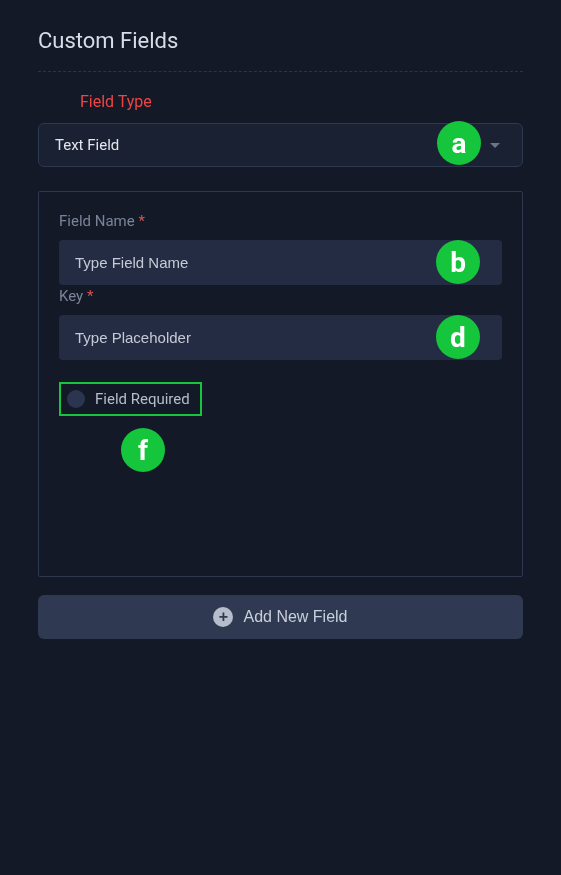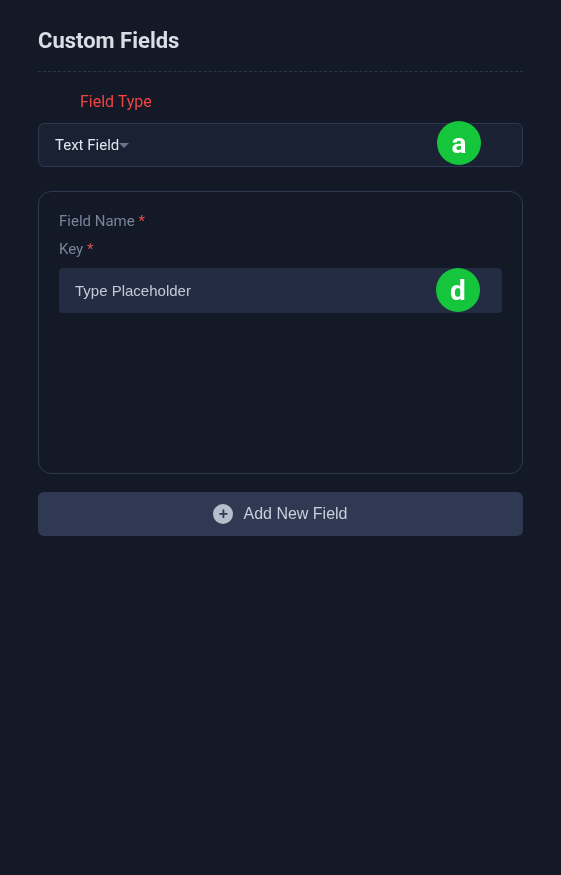--- a/index.html
+++ b/index.html
@@ -7,21 +7,21 @@
     background: #141927;
     font-family: -apple-system, BlinkMacSystemFont, "Segoe UI", Roboto, sans-serif;
     width: 561px;
     height: 875px;
     padding: 28px 38px;
     color: #aeb6c3;
   }
   .section-title {
     color: #d8dde6;
     font-size: 22px;
-    font-weight: 700;
+    font-weight: 400;
     margin-bottom: 18px;
   }
   .divider {
     border: none;
     border-top: 1px dashed #2c3547;
     margin-bottom: 20px;
   }
   .field-label {
     color: #ef4444;
     font-size: 16px;
@@ -38,32 +38,32 @@
     width: 100%;
     background: #1a2133;
     border: 1px solid #2e384f;
     border-radius: 6px;
     padding: 12px 16px;
     color: #e2e6ee;
     font-size: 15px;
     cursor: pointer;
     display: flex;
     align-items: center;
-    justify-content: flex-start;
+    justify-content: space-between;
   }
   .chevron {
     width: 0; height: 0;
     border-left: 5px solid transparent;
     border-right: 5px solid transparent;
     border-top: 5px solid #6b7489;
     margin-right: 6px;
   }
   .config-box {
     border: 1px solid #2e384f;
-    border-radius: 13px;
+    border-radius: 2px;
     padding: 20px 20px 160px 20px;
     margin-bottom: 18px;
   }
   .config-label {
     color: #7a8499;
     font-size: 15px;
     margin-bottom: 10px;
     margin-top: 2px;
     display: block;
   }
@@ -159,31 +159,42 @@
   </div>
   <div class="marker a">a</div>
 </div>
 
 <div class="config-box">
 
   <label class="config-label">
     <span>Field Name</span>
     <span class="req">*</span>
   </label>
+  <div class="rel">
+    <input class="text-input" placeholder="Type Field Name" style="">
+    <div class="marker b">b</div>
+  </div>
 
   <label class="config-label">
     <span>Key</span>
     <span class="req">*</span>
   </label>
 
   <div class="rel">
     <input class="text-input" placeholder="Type Placeholder" style="">
     <div class="marker d">d</div>
   </div>
 
 
+  <div class="rel">
+    <div class="checkbox-row">
+      <span class="checkbox-circle"></span>
+      <span class="checkbox-label">Field Required</span>
+    </div>
+    <div class="marker f">f</div>
+  </div>
 
 </div>
 
 <button class="add-btn">
   <span class="plus-icon">+</span>
   <span>Add New Field</span>
 </button>
 
 </body></html>

